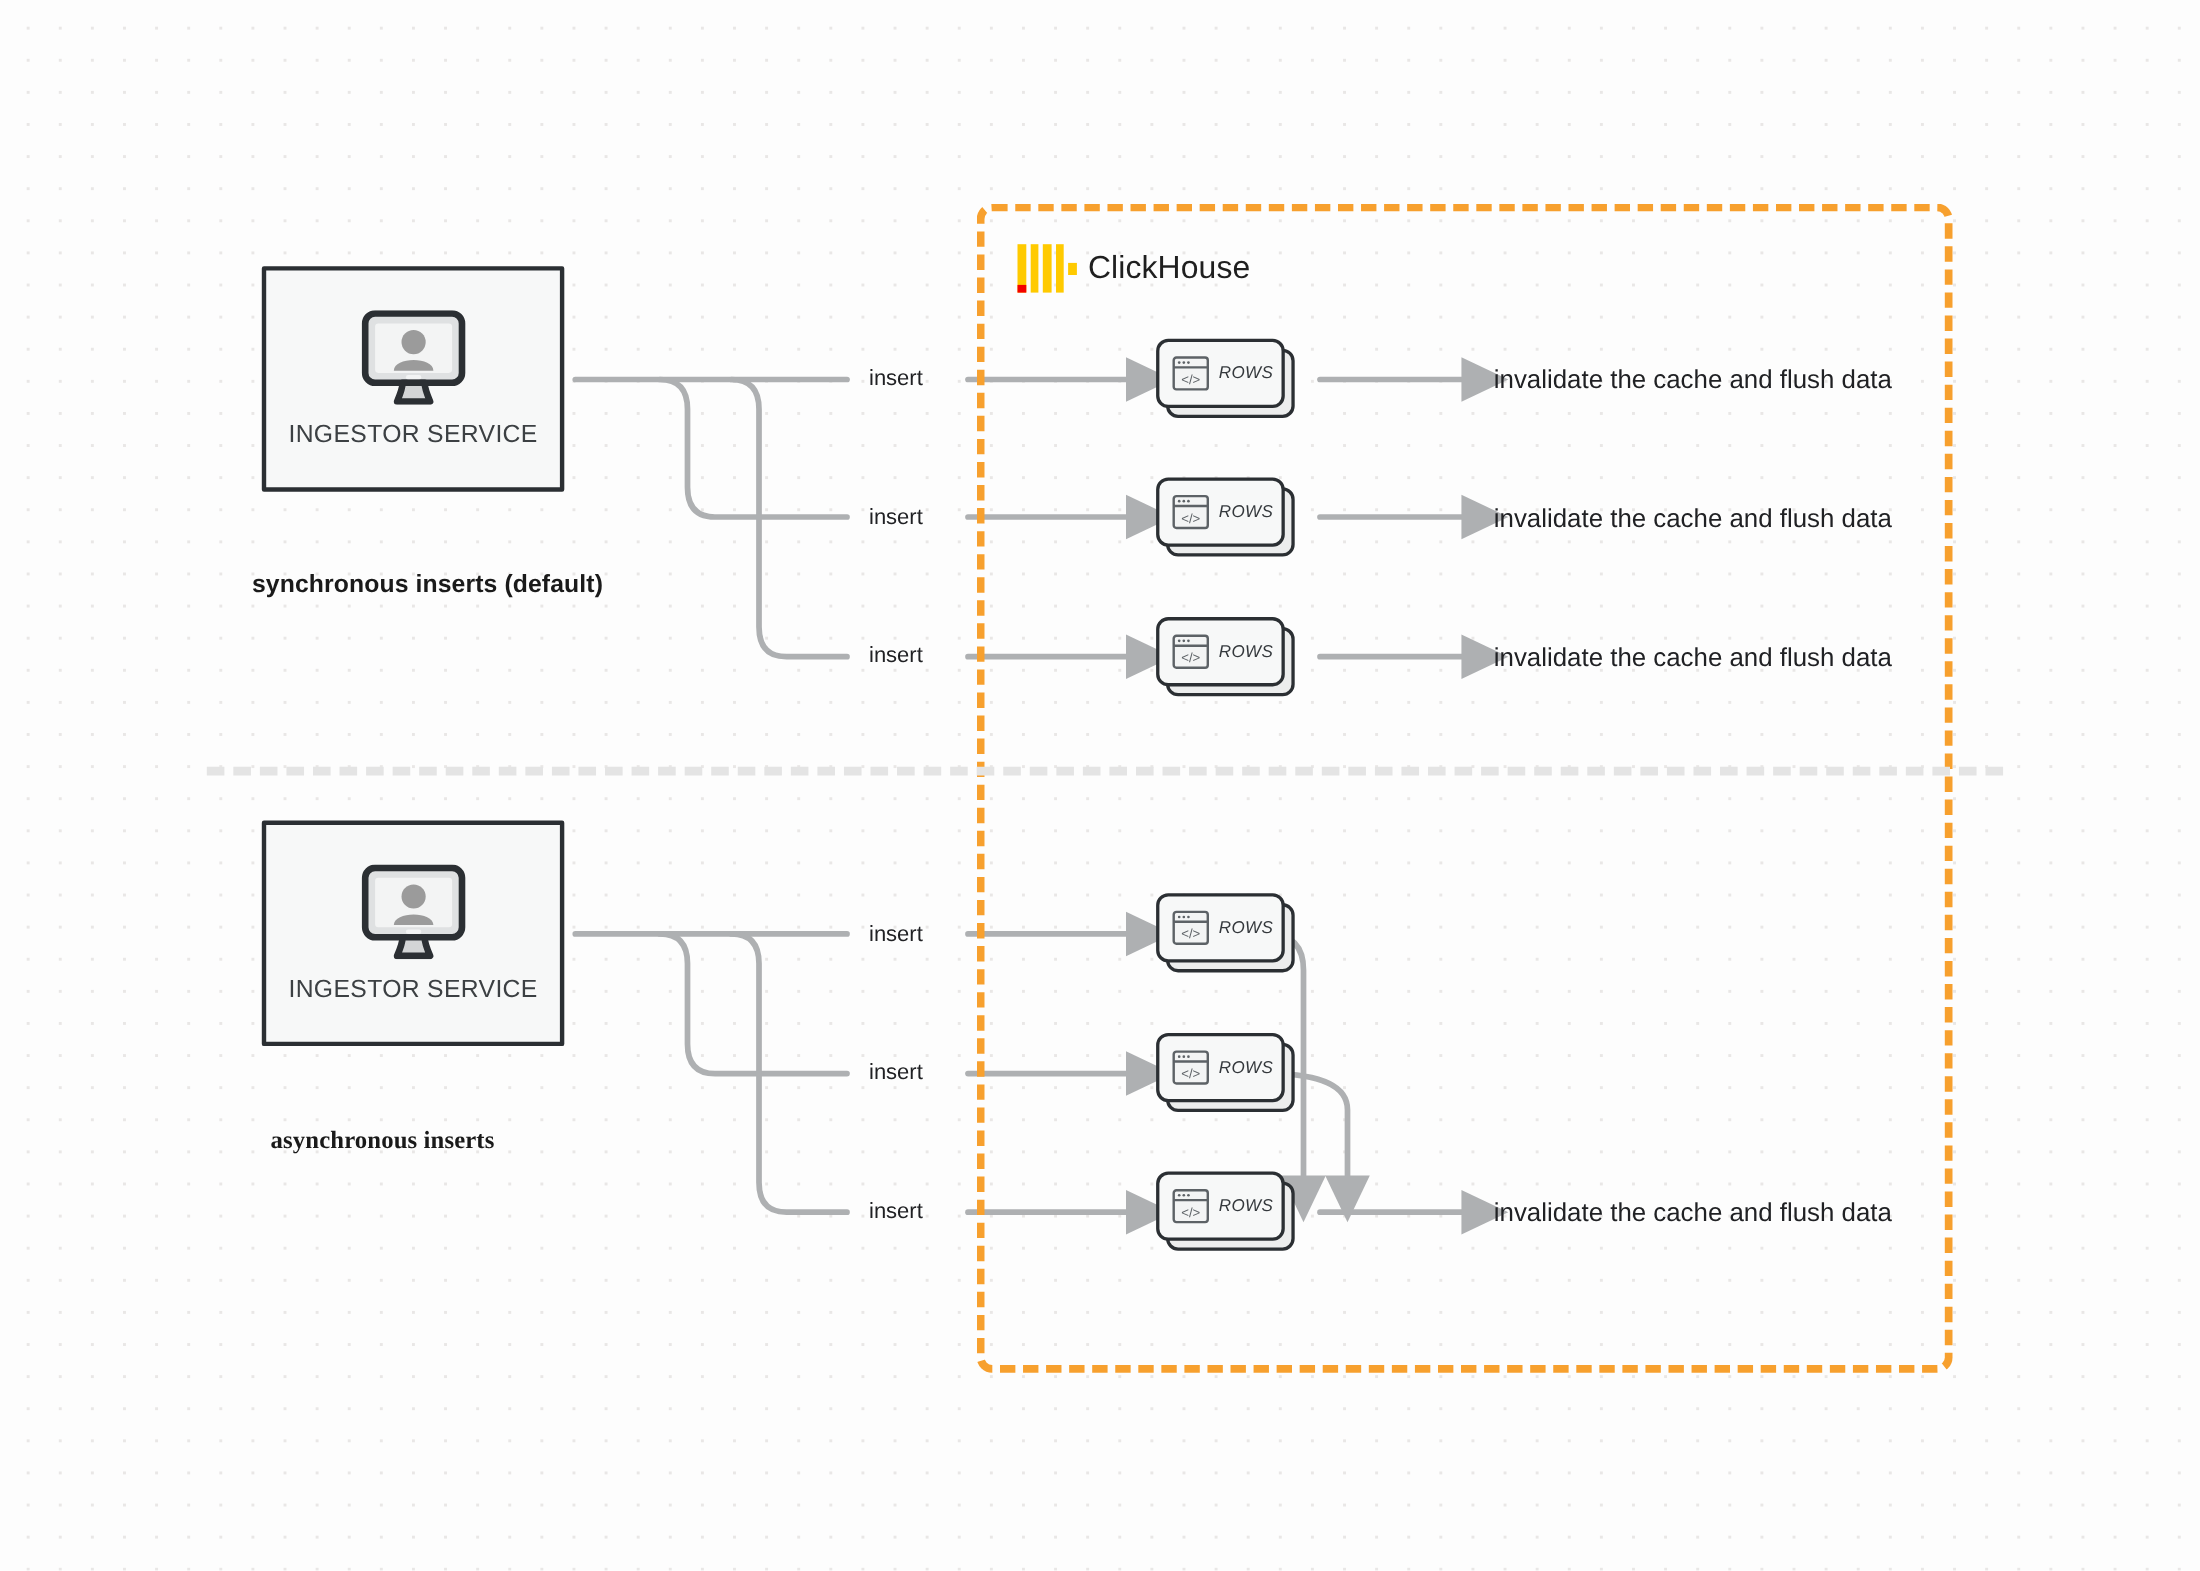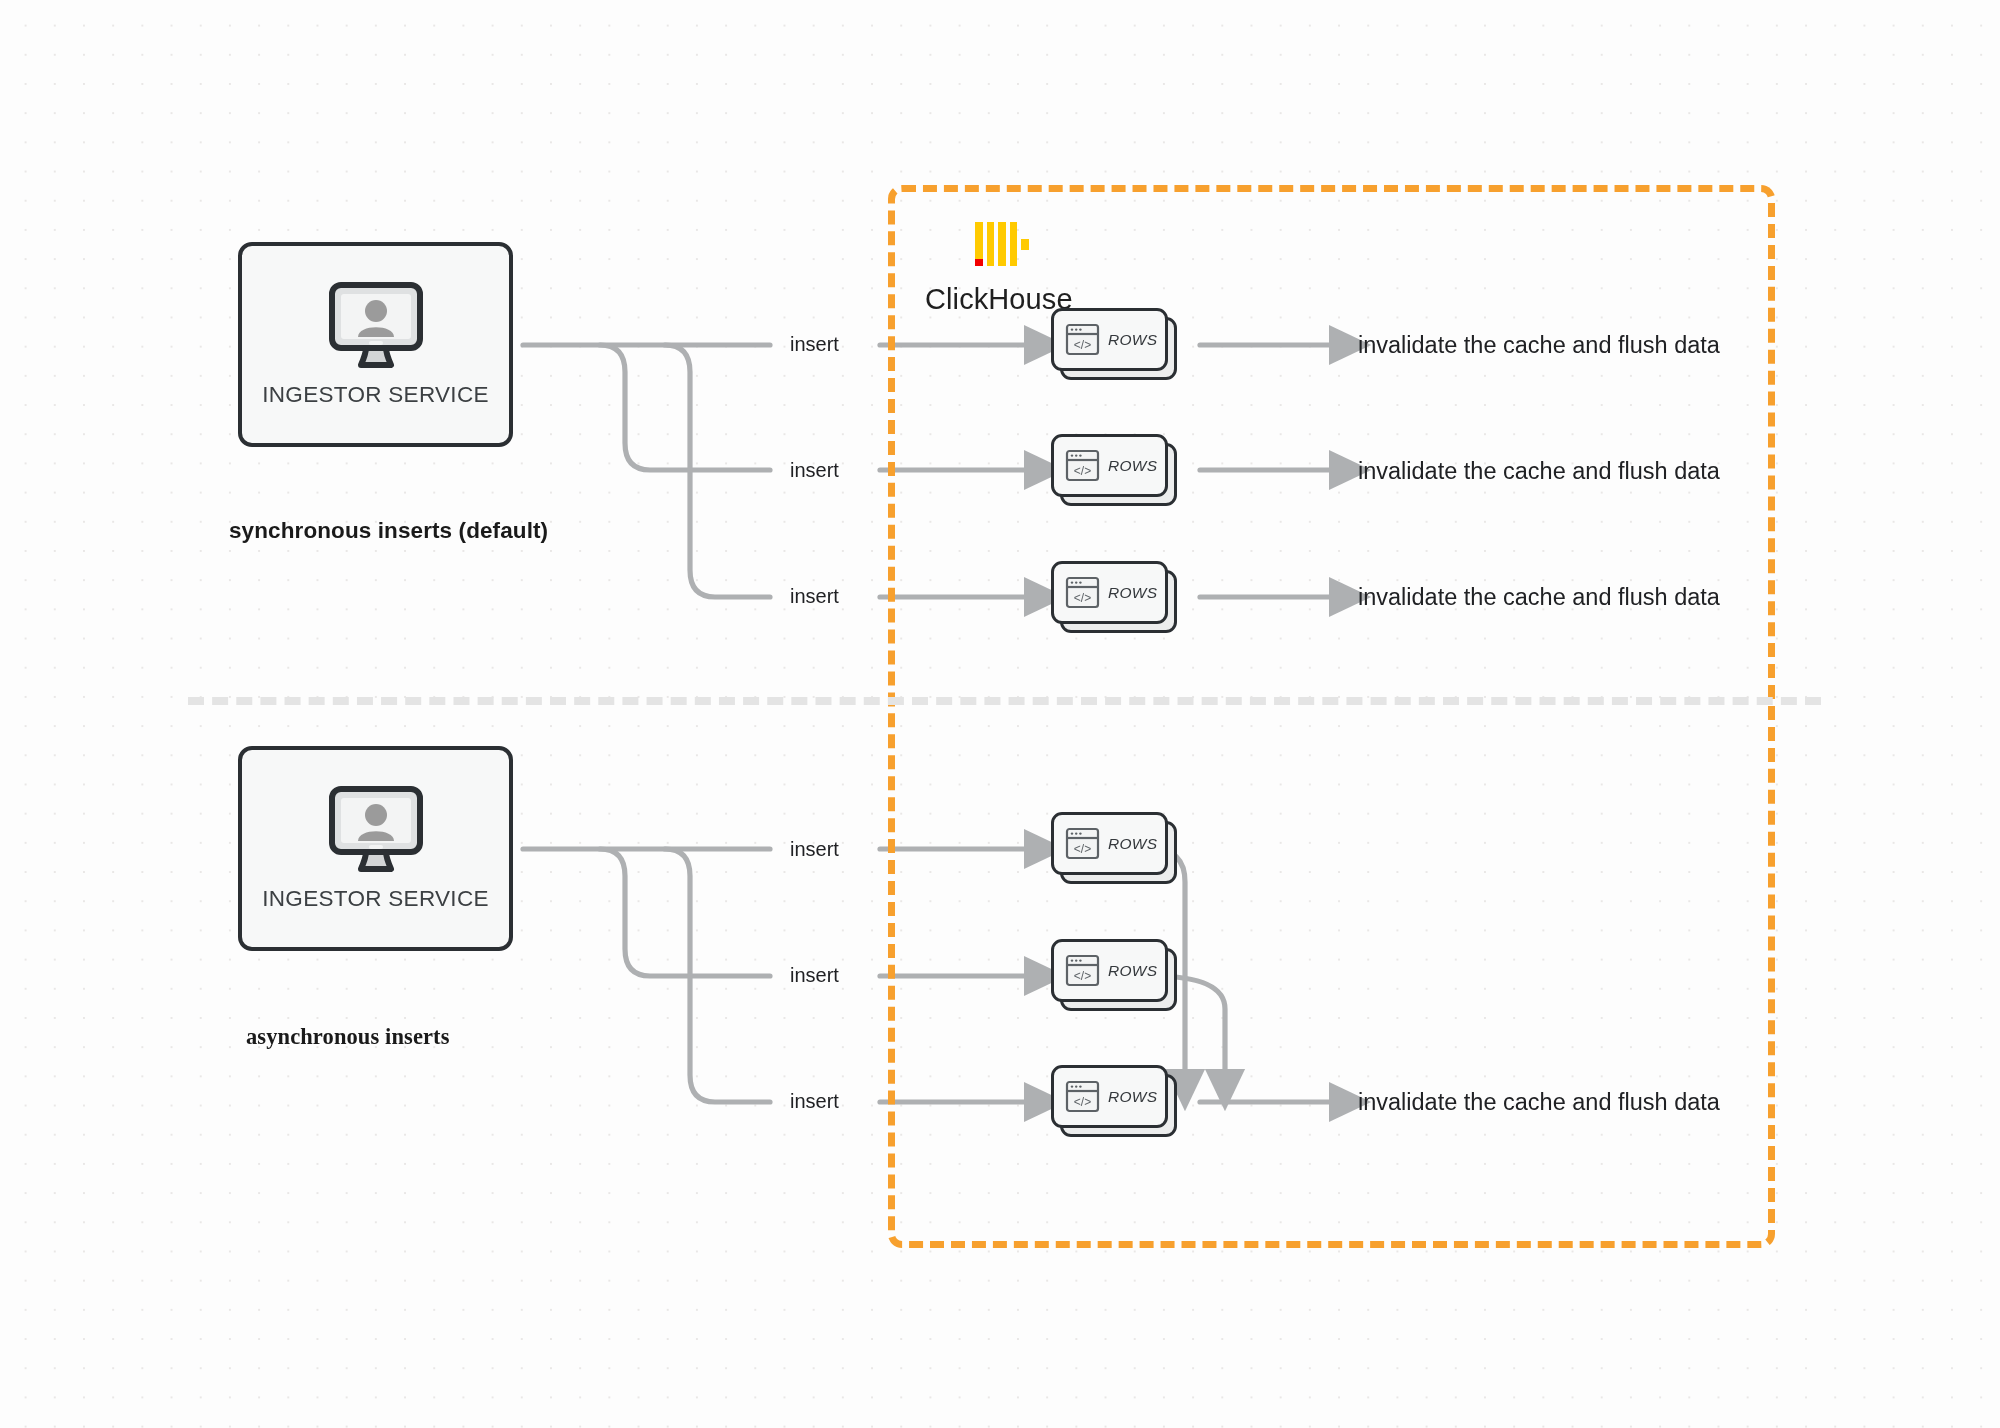--- a/index.html
+++ b/index.html
@@ -34,21 +34,20 @@
     border: 7px dashed #f7a02e;
     border-radius: 14px;
     box-sizing: border-box;
     background: transparent;
   }
   .ch-logo-wrap {
     position: absolute;
     display: flex;
     align-items: center;
     gap: 17px;
-    flex-direction: column;
   }
   .ch-mark {
     position: relative;
     width: 47px;
     height: 44px;
   }
   .ch-bar {
     position: absolute;
     top: 0;
     width: 7.5px;
@@ -82,21 +81,21 @@
     white-space: nowrap;
   }
 
   
   .ingestor {
     position: absolute;
     width: 275px;
     height: 205px;
     background: #f7f8f8;
     border: 4.5px solid #2b2f33;
-    border-radius: 14px;
+    border-radius: 2px;
     box-sizing: border-box;
     display: flex;
     flex-direction: column;
     align-items: center;
     justify-content: center;
   }
   .monitor {
     width: 96px;
     height: 86px;
     position: relative;

